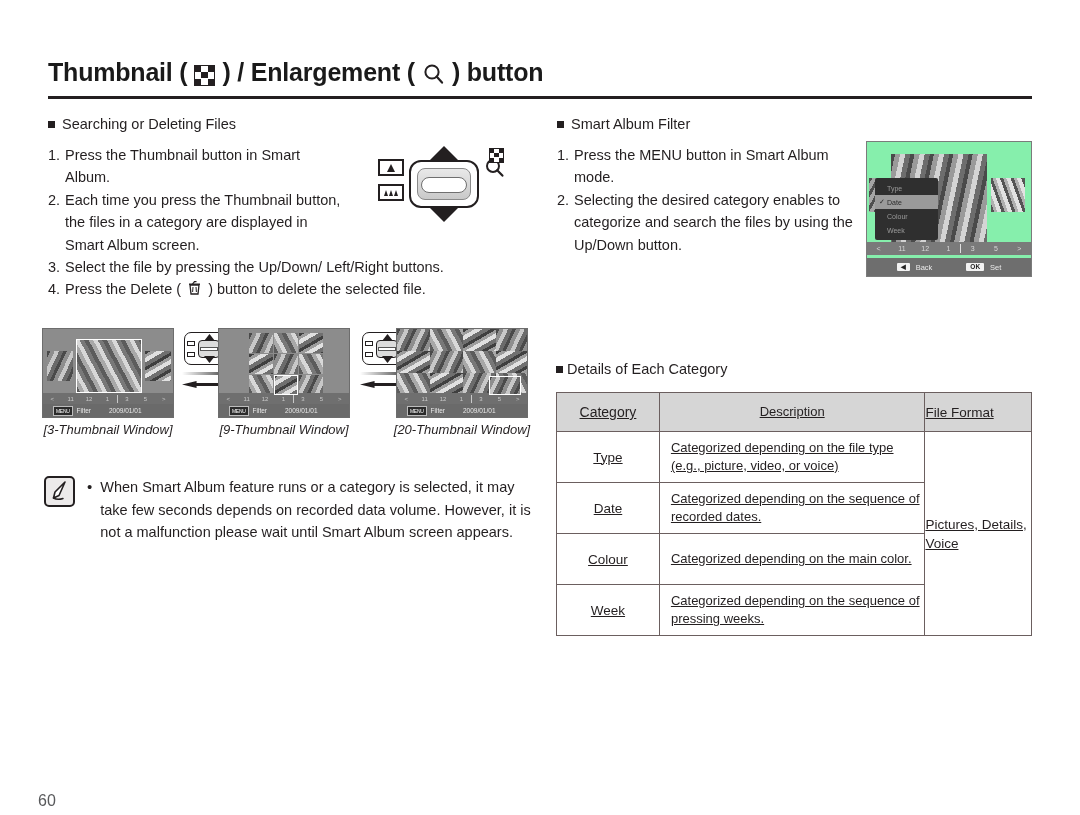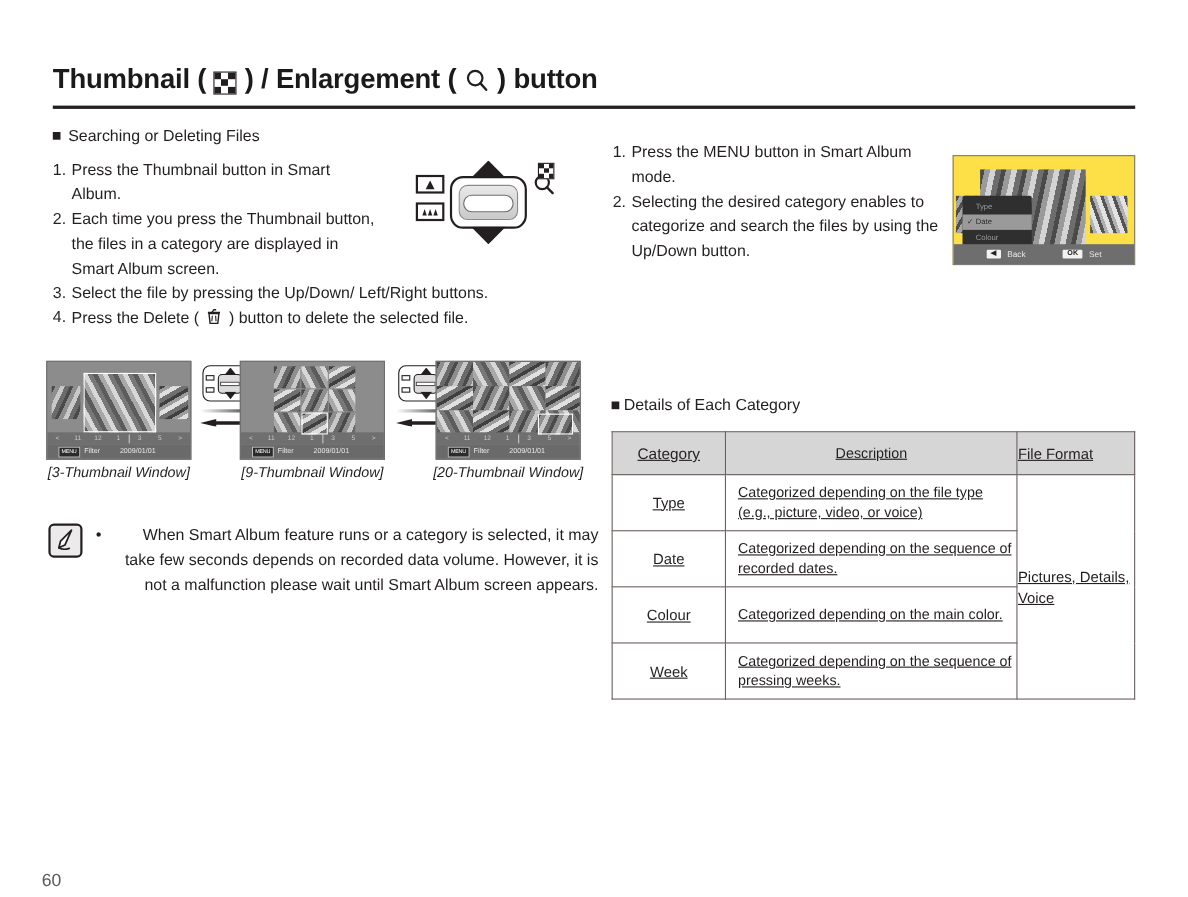--- a/index.html
+++ b/index.html
@@ -122,28 +122,28 @@
     clip-path:polygon(100% 28%,28% 28%,28% 0,0 50%,28% 100%,28% 72%,100% 72%);}
 
   
   .note{position:absolute;left:44px;top:476px;width:500px;display:flex;gap:12px;}
   .note-ico{
     width:31px;height:31px;flex:none;border:2px solid #231f20;border-radius:5px;background:#eceaea;
     position:relative;box-sizing:border-box;
   }
   .note-body{font-size:14.5px;line-height:22.5px;display:flex;gap:8px;flex:1;}
   .note-bullet{font-size:15px;line-height:22.5px;}
-  .note-text{flex:1;text-align:right;}
+  .note-text{flex:1;}
 
   
   .right-col{position:absolute;left:557px;top:116px;width:300px;}
   .right-steps{margin-top:12px;width:300px;}
 
   
-  .cam{position:absolute;left:866px;top:141px;width:166px;height:100px;background:#fde047;border:1px solid #7b7b7b;box-sizing:border-box;overflow:hidden;}
+  .cam{position:absolute;left:866px;top:141px;width:166px;height:136px;background:#86efac;border:1px solid #7b7b7b;box-sizing:border-box;overflow:hidden;}
   .cam .frame-main{position:absolute;left:24px;top:12px;width:96px;height:88px;
     background:repeating-linear-gradient(102deg,#4a4a4a 0 4px,#9a9a9a 4px 9px,#d4d4d4 9px 14px,#6d6d6d 14px 19px);}
   .cam .frame-right{position:absolute;left:124px;top:36px;width:34px;height:34px;
     background:repeating-linear-gradient(70deg,#555 0 3px,#b0b0b0 3px 6px,#e2e2e2 6px 10px);}
   .cam .frame-left{position:absolute;left:2px;top:36px;width:22px;height:34px;
     background:repeating-linear-gradient(120deg,#4f4f4f 0 3px,#a5a5a5 3px 7px);}
   .cam .menu{position:absolute;left:8px;top:36px;width:63px;height:62px;background:#2f2f2f;border-radius:2px;
     padding:3px 0;box-sizing:border-box;}
   .cam .mi{height:14px;display:flex;align-items:center;padding-left:12px;color:#9a9a9a;font-size:7px;position:relative;}
   .cam .mi.on{background:#9a9a9a;color:#2a2a2a;}
@@ -410,20 +410,24 @@
         <path d="M7.5 20 C10 21.5 14 21.5 17 20.5" fill="none" stroke="#231f20" stroke-width="1.5" stroke-linecap="round"></path>
       </svg>
     </div>
     <div class="note-body">
       <span class="note-bullet">•</span>
       <span class="note-text">When Smart Album feature runs or a category is selected, it may take few seconds depends on recorded data volume. However, it is not a malfunction please wait until Smart Album screen appears.</span>
     </div>
   </div>
 
   <div class="right-col">
+    <div class="sec-head">
+      <span class="sq"></span>
+      <span>Smart Album Filter</span>
+    </div>
     <ul class="olist right-steps">
       <li>
         <span class="num">1.</span>
         <span class="txt">Press the MENU button in Smart Album mode.</span>
       </li>
       <li>
         <span class="num">2.</span>
         <span class="txt">Selecting the desired category enables to categorize and search the files by using the Up/Down button.</span>
       </li>
     </ul>

